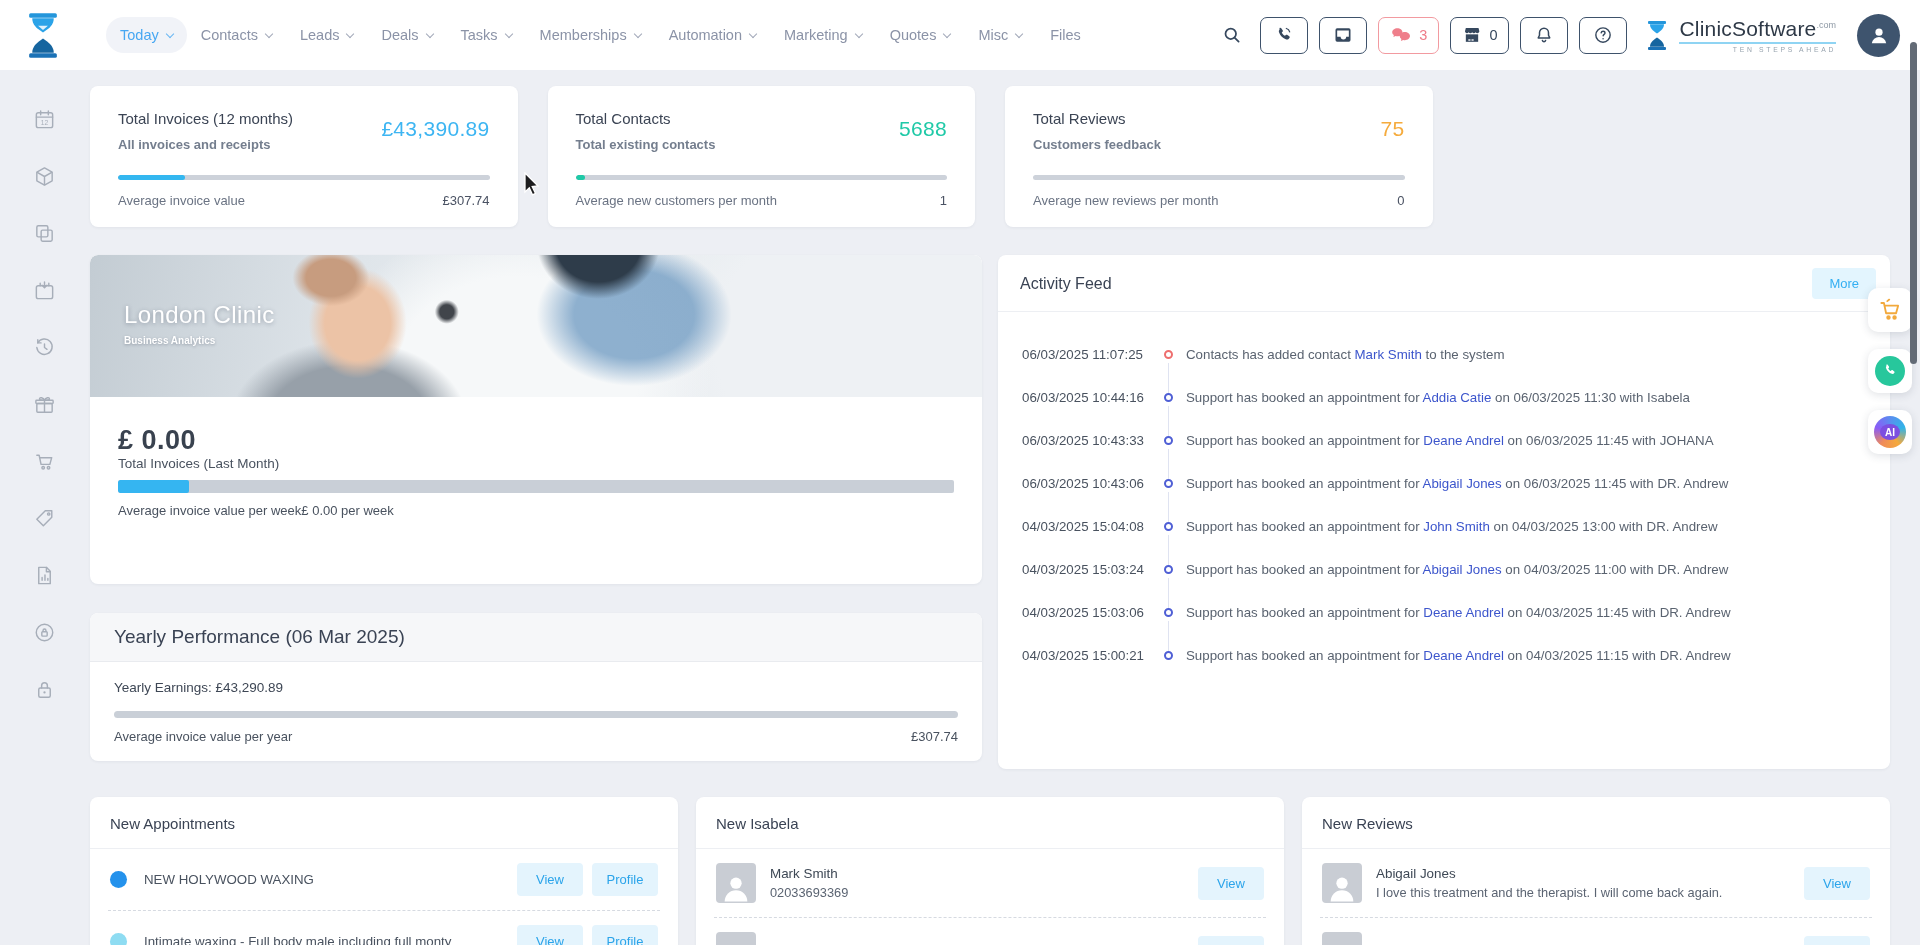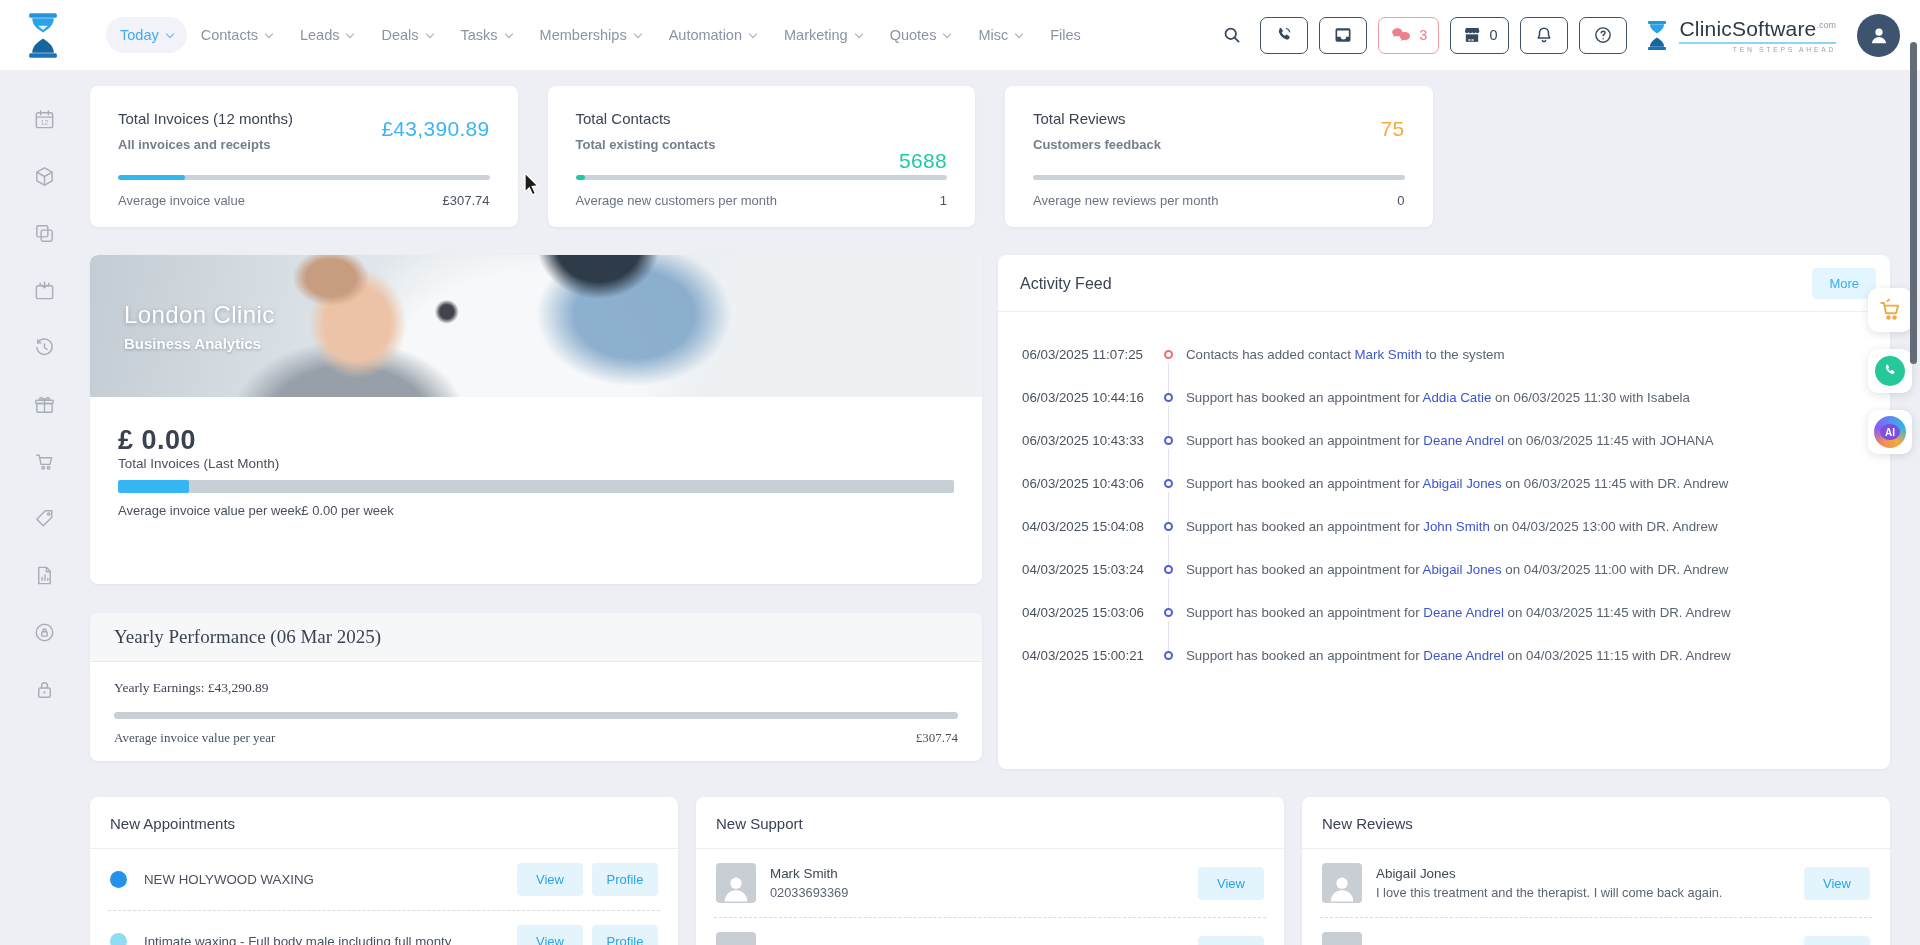--- a/index.html
+++ b/index.html
@@ -53,29 +53,29 @@
       radial-gradient(95px 85px at 57% -8%, #2e3c4a 0 45%, rgba(46,60,74,0) 65%),
       radial-gradient(150px 110px at 61% 42%, rgba(116,158,196,.8) 0 40%, rgba(116,158,196,0) 65%),
       radial-gradient(62px 46px at 27% 16%, #c79c7f 0 40%, rgba(199,156,127,0) 62%),
       radial-gradient(78px 88px at 30% 48%, #ecc3a6 0 42%, rgba(236,195,166,0) 63%),
       radial-gradient(180px 125px at 29% 118%, #97a0a9 0 45%, rgba(151,160,169,0) 66%),
       radial-gradient(270px 210px at 48% 82%, #f6f8f9 0 45%, rgba(246,248,249,0) 72%),
       radial-gradient(320px 270px at 88% 62%, #eef1f4 0 50%, rgba(238,241,244,0) 76%),
       linear-gradient(100deg, #c3ccd3 0%, #dfe5ea 30%, #eef1f3 55%, #d7dfe7 100%);
   }
   .banner-title { position:absolute; left:34px; top:46px; color:#fff; font-size:24px; letter-spacing:.4px; text-shadow:0 1px 4px rgba(60,70,90,.4); }
-  .banner-sub { position:absolute; left:34px; top:80px; color:#fff; font-size:15px; font-weight:bold; text-shadow:0 1px 3px rgba(60,70,90,.4); }
+  .banner-sub { position:absolute; left:34px; top:80px; color:#fff; font-size:10px; font-weight:bold; text-shadow:0 1px 3px rgba(60,70,90,.4); }
   .lm-body { padding:28px 28px 0; }
   .lm-amount { font-size:27px; color:#39424f; font-weight:600; letter-spacing:.5px; }
   .lm-label { font-size:13.5px; color:#49525f; }
   .lm-bar { height:13px; border-radius:2px; background:#c9cfd7; margin-top:9px; overflow:hidden; }
   .lm-bar .bar-fill { border-radius:2px; }
   .lm-foot { display:flex; justify-content:flex-start; font-size:13px; color:#49525f; margin-top:10px; }
 
-  .yearly-card { margin-top:29px; height:148px; overflow:hidden;font-family:Liberation Serif, serif; }
+  .yearly-card { margin-top:29px; height:148px; overflow:hidden; }
   .yearly-head { background:#f6f7f9; border-bottom:1px solid #e9ebef; padding:13px 24px; font-size:19px; color:#3a4354; border-radius:8px 8px 0 0; }
   .yearly-body { padding:18px 24px 0; }
   .yr-earn { font-size:13.5px; color:#3e4755; }
   .yr-bar { height:7px; border-radius:4px; background:#c9cfd7; margin-top:16px; overflow:hidden; }
   .yr-foot { display:flex; justify-content:space-between; font-size:13px; color:#49525f; margin-top:11px; }
 
   .activity-card { flex:1; height:514px; position:relative; }
   .act-head { padding:20px 22px 18px; font-size:16px; color:#3a4354; border-bottom:1px solid #edeff3; }
   .more-btn { position:absolute; right:14px; top:13px; background:#e3f5fe; color:#33aff2; font-size:13px; padding:8px 17px; border-radius:4px; cursor:pointer; }
   .feed { padding:21px 24px 0; }
@@ -328,21 +328,21 @@
       <div class="bar-fill" style="width: 18%; background: rgb(51, 183, 240);"></div>
     </div>
     <div class="stat-foot">
       <span>Average invoice value</span>
       <span class="v">£307.74</span>
     </div>
   </article>
       <article class="card stat-card">
     <div class="stat-title">Total Contacts</div>
     <div class="stat-sub">Total existing contacts</div>
-    <div class="stat-value" style="color: rgb(31, 201, 167); margin-top: 32px;">5688</div>
+    <div class="stat-value" style="color: rgb(31, 201, 167);">5688</div>
     <div class="bar">
       <div class="bar-fill" style="width: 2.5%; background: rgb(31, 201, 167);"></div>
     </div>
     <div class="stat-foot">
       <span>Average new customers per month</span>
       <span class="v">1</span>
     </div>
   </article>
       <article class="card stat-card">
     <div class="stat-title">Total Reviews</div>
@@ -468,21 +468,21 @@
   </div>
           <div class="p-row">
     <span class="appt-dot" style="background: rgb(142, 220, 242);"></span>
     <span class="p-label">Intimate waxing - Full body male including full monty</span>
     <span class="soft-btn">View</span>
     <span class="soft-btn">Profile</span>
   </div>
         </div>
     </div>
     <div class="card panel">
-      <div class="panel-head">New Support</div>
+      <div class="panel-head">New Isabela</div>
       <div class="panel-list">
           <div class="p-row">
     <span class="p-avatar">
       <svg viewBox="0 0 24 24" width="34" height="34" fill="#fff">
                 <circle cx="12" cy="10" r="4"></circle>
                 <path d="M4 23a8 8 0 0 1 16 0z"></path>
               </svg>
     </span>
     <span class="p-main">
       <span class="p-name" style="display:block;">Mark Smith</span>

